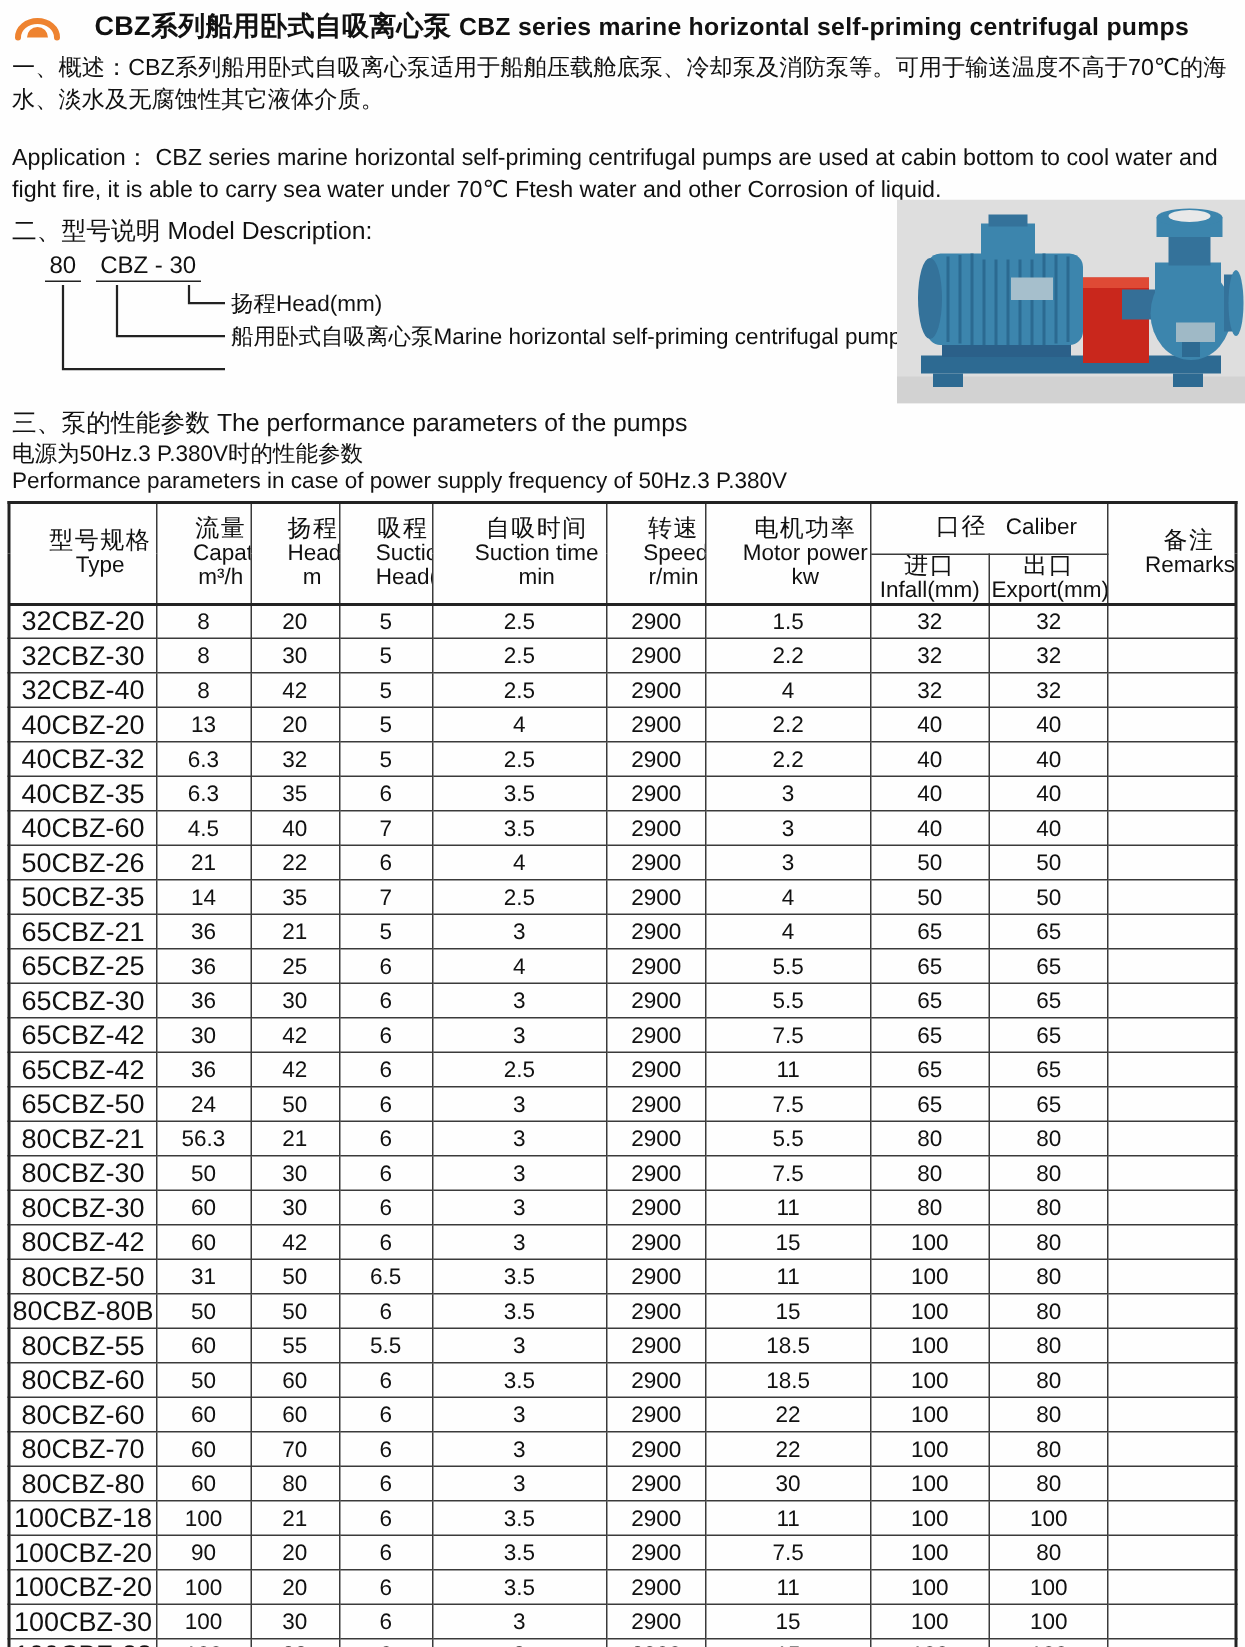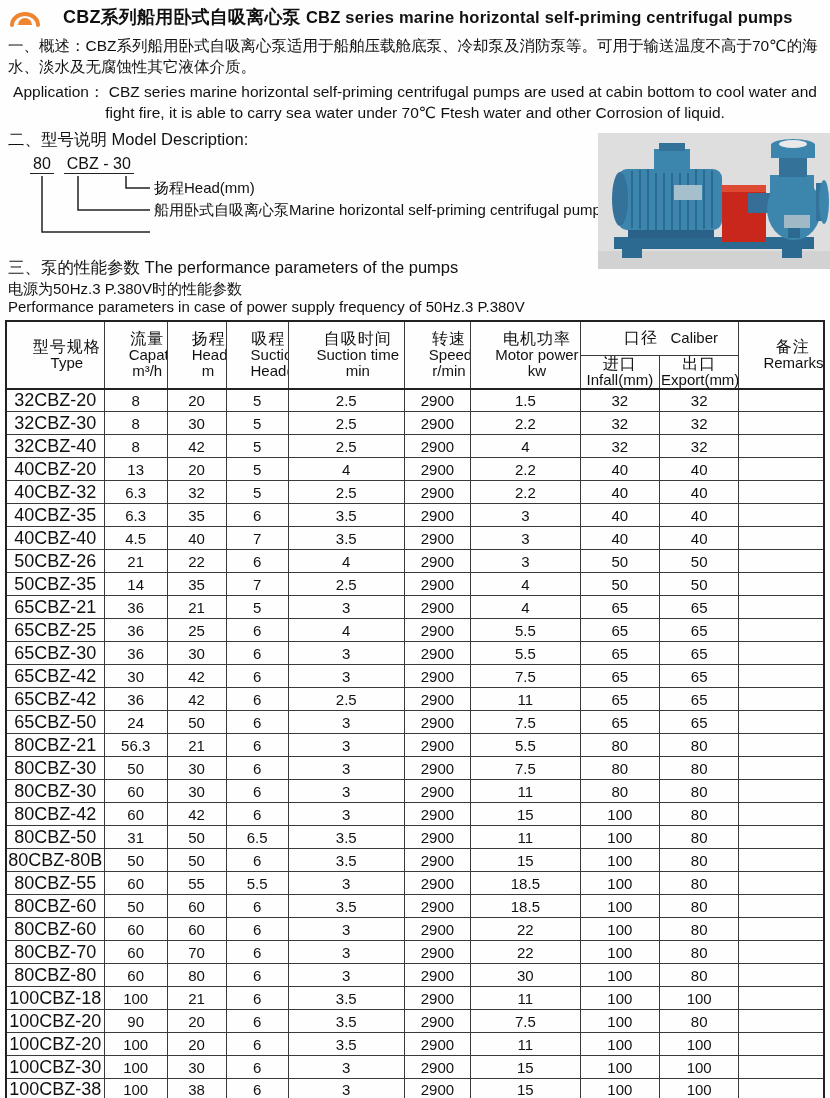--- a/index.html
+++ b/index.html
@@ -9,21 +9,21 @@
     font-family:"Liberation Sans","DejaVu Sans",sans-serif;
     color:#111; background:#fefefe;
   }
   
   .title-row { display:flex; align-items:flex-start; gap:21px; padding:5px 8px 2px 8px; }
   .logo-icon { width:34px; height:26px; flex:0 0 auto; }
   .page-title { font-size:18px; font-weight:bold; letter-spacing:0.2px; white-space:nowrap; }
   .page-title .en { font-size:16.5px; }
   
   .para { font-size:15.5px; line-height:21px; margin:2px 8px 0 8px; }
-  .para-en { margin-top:4px;text-align:center; }
+  .para-en { margin-top:18px; }
   .sec-heading { font-size:16.5px; margin:6px 8px 0 8px; }
   
   .model-diagram { position:relative; height:96px; margin:4px 0 0 30px; width:560px; }
   .model-code { position:absolute; left:0; top:0; font-size:16px; }
   .model-code span { border-bottom:1.5px solid #222; padding:0 3px 1px 3px; }
   .model-code .suffix { margin-left:10px;margin-top:16px; }
   .diagram-lines { position:absolute; left:0; top:0; width:560px; height:96px; }
   .diagram-label { position:absolute; left:124px; font-size:15px; white-space:nowrap; }
   .lbl-0 { top:24px; } .lbl-1 { top:46px; } .lbl-2 { top:68px; }
   
@@ -271,21 +271,21 @@
         <td>35</td>
         <td>6</td>
         <td>3.5</td>
         <td>2900</td>
         <td>3</td>
         <td>40</td>
         <td>40</td>
         <td></td>
       </tr>
       <tr>
-        <td>40CBZ-40</td>
+        <td>40CBZ-60</td>
         <td>4.5</td>
         <td>40</td>
         <td>7</td>
         <td>3.5</td>
         <td>2900</td>
         <td>3</td>
         <td>40</td>
         <td>40</td>
         <td></td>
       </tr>

